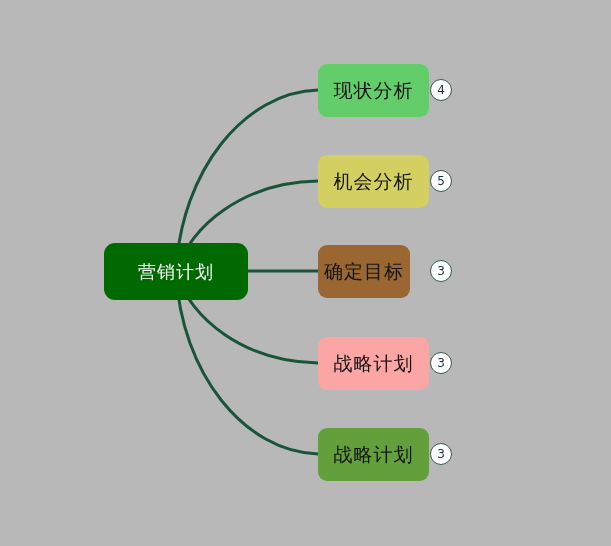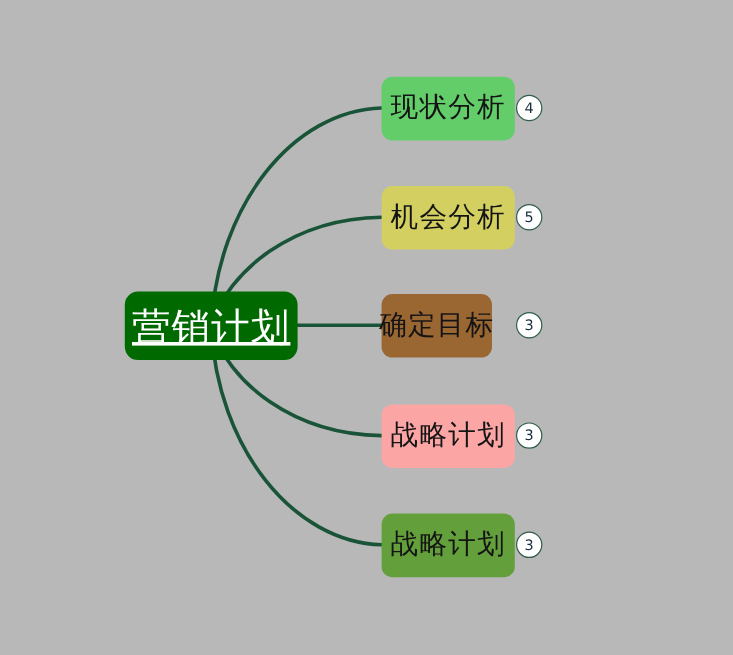--- a/index.html
+++ b/index.html
@@ -42,32 +42,31 @@
     left: 104px;
     top: 243px;
     width: 144px;
     height: 57px;
     background: #006a00;
     border-radius: 11px;
     z-index: 3;
   }
   #central-node .node-label {
     color: #ffffff;
-    font-size: 32px;
+    font-size: 18px;
     letter-spacing: 1px;
-    text-decoration: underline;
   }
   .branch-node {
     width: 111px;
     height: 53px;
     z-index: 3;
   }
   .branch-node .node-label {
     color: #141414;
-    font-size: 23px;
+    font-size: 19px;
     letter-spacing: 1px;
   }
   .badge {
     position: absolute;
     width: 22px;
     height: 22px;
     box-sizing: border-box;
     border-radius: 50%;
     background: #ffffff;
     border: 1px solid #2f5d4a;

